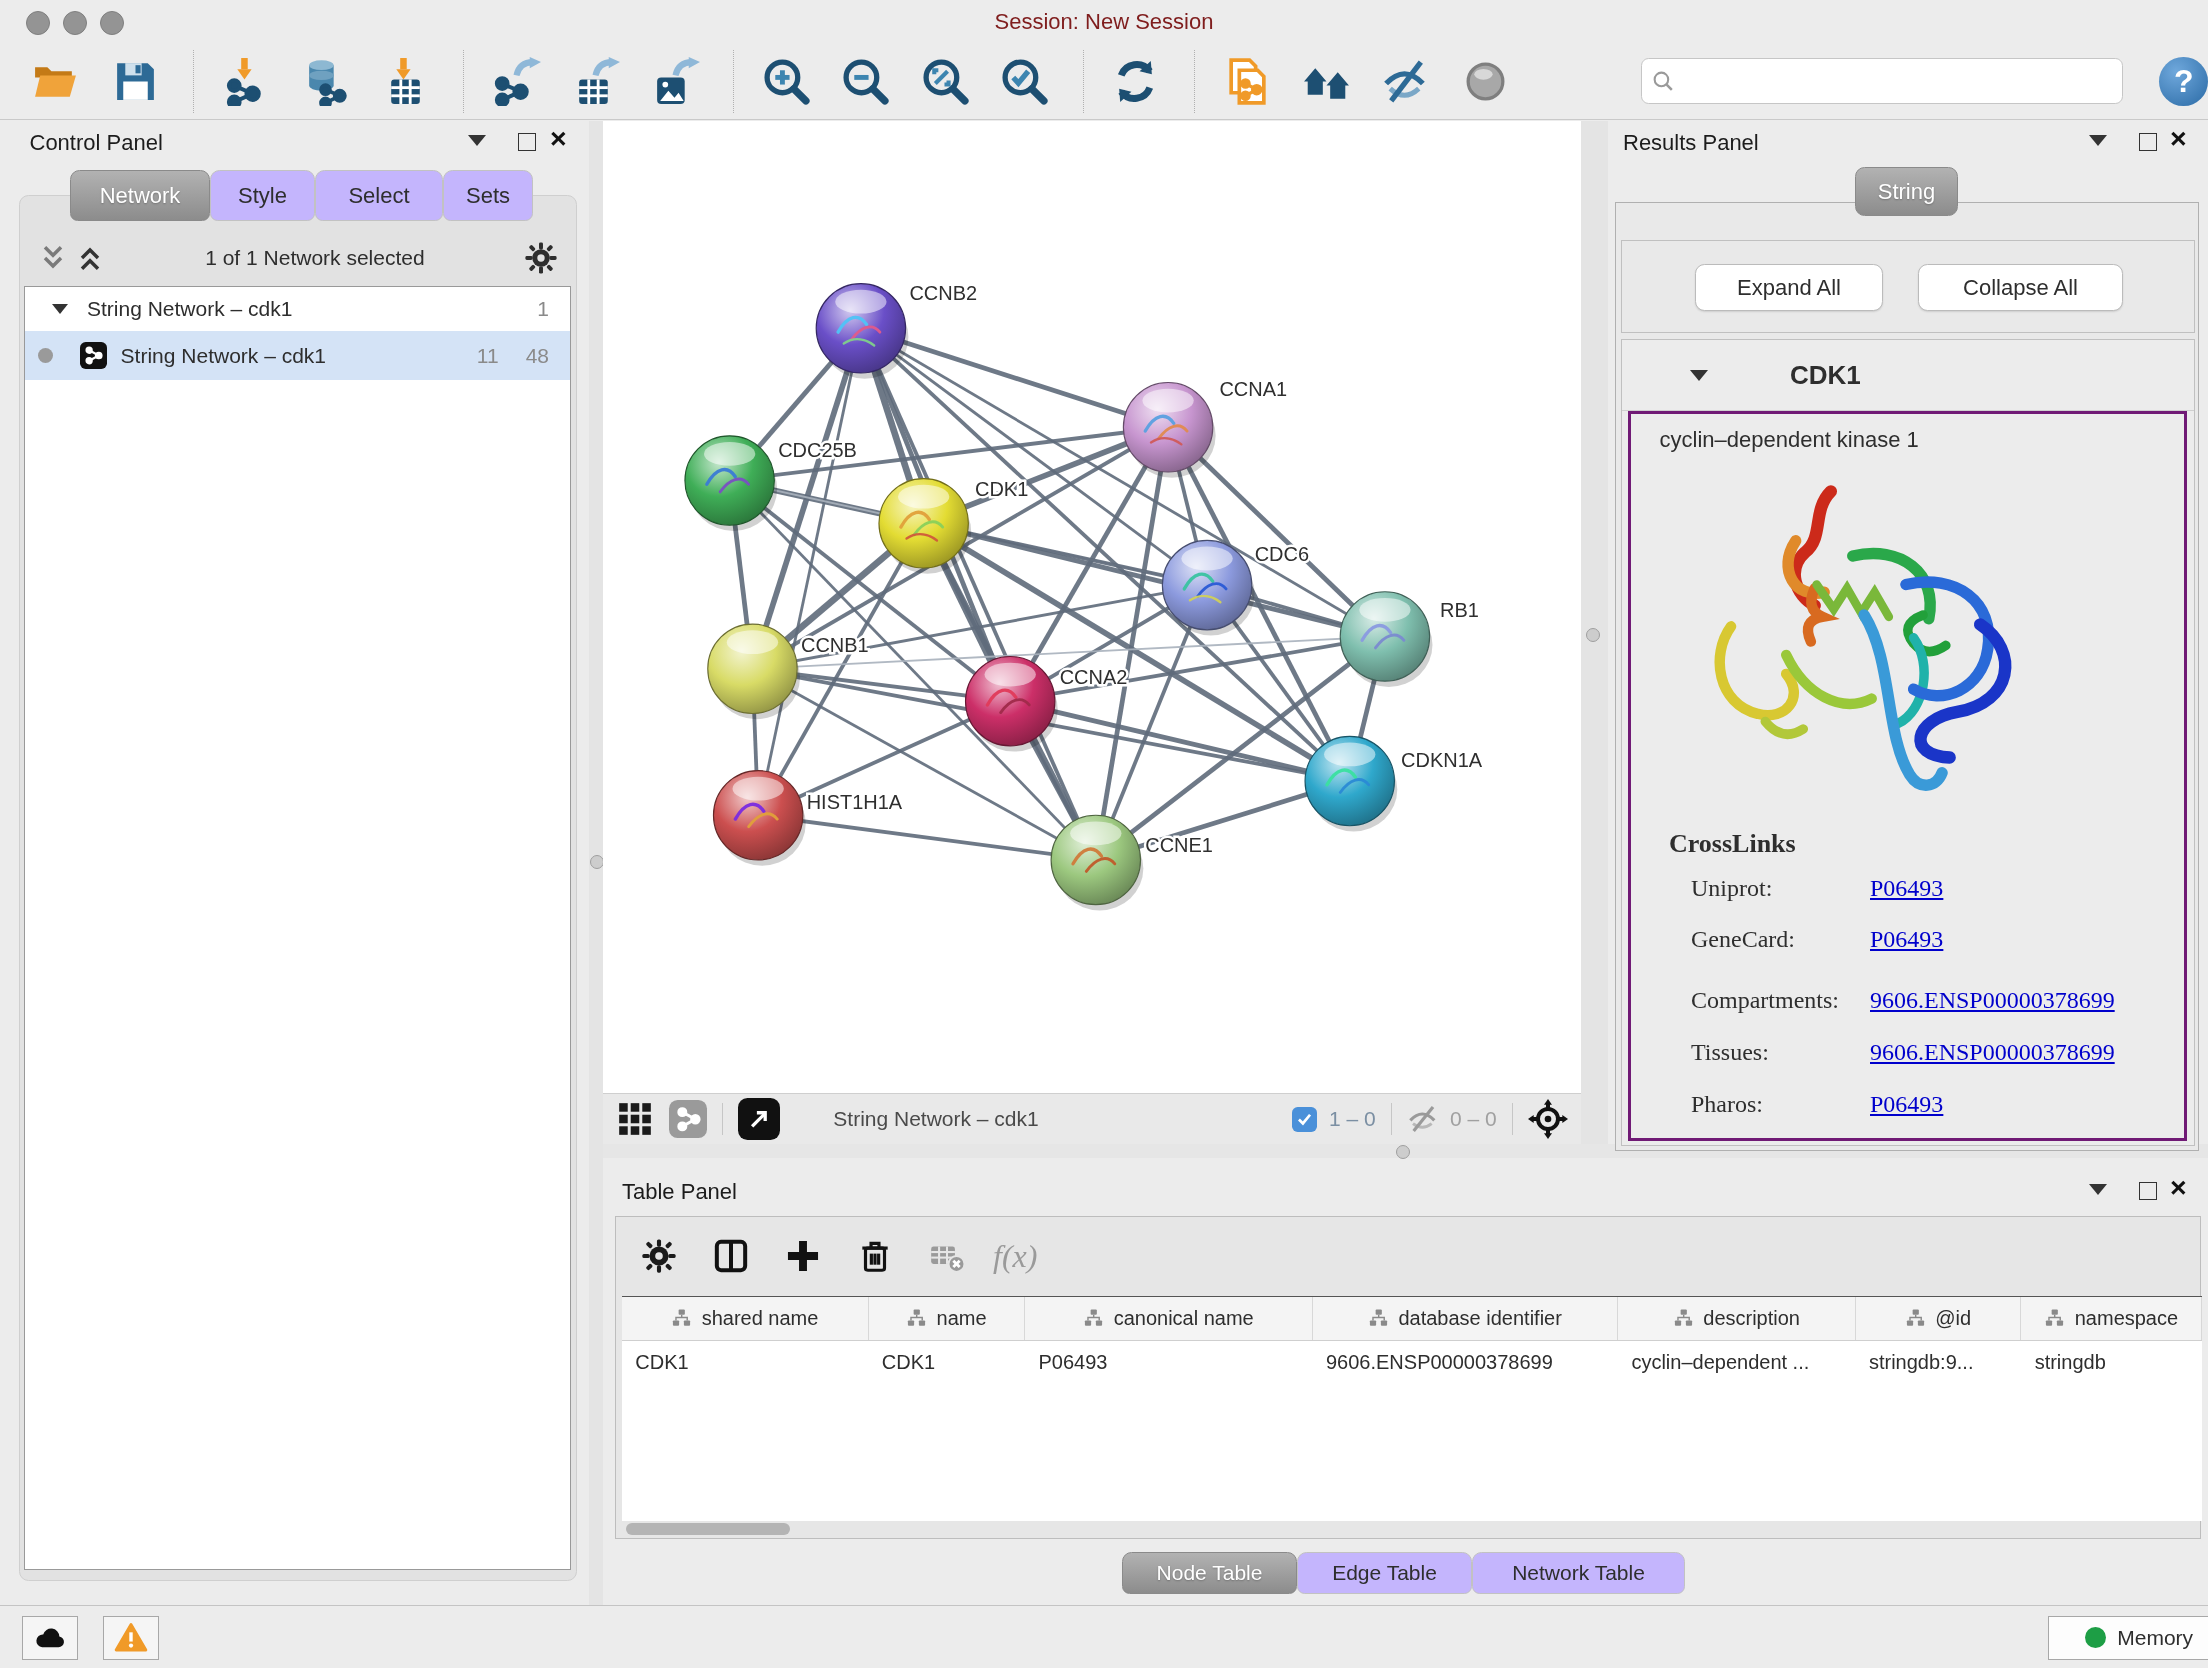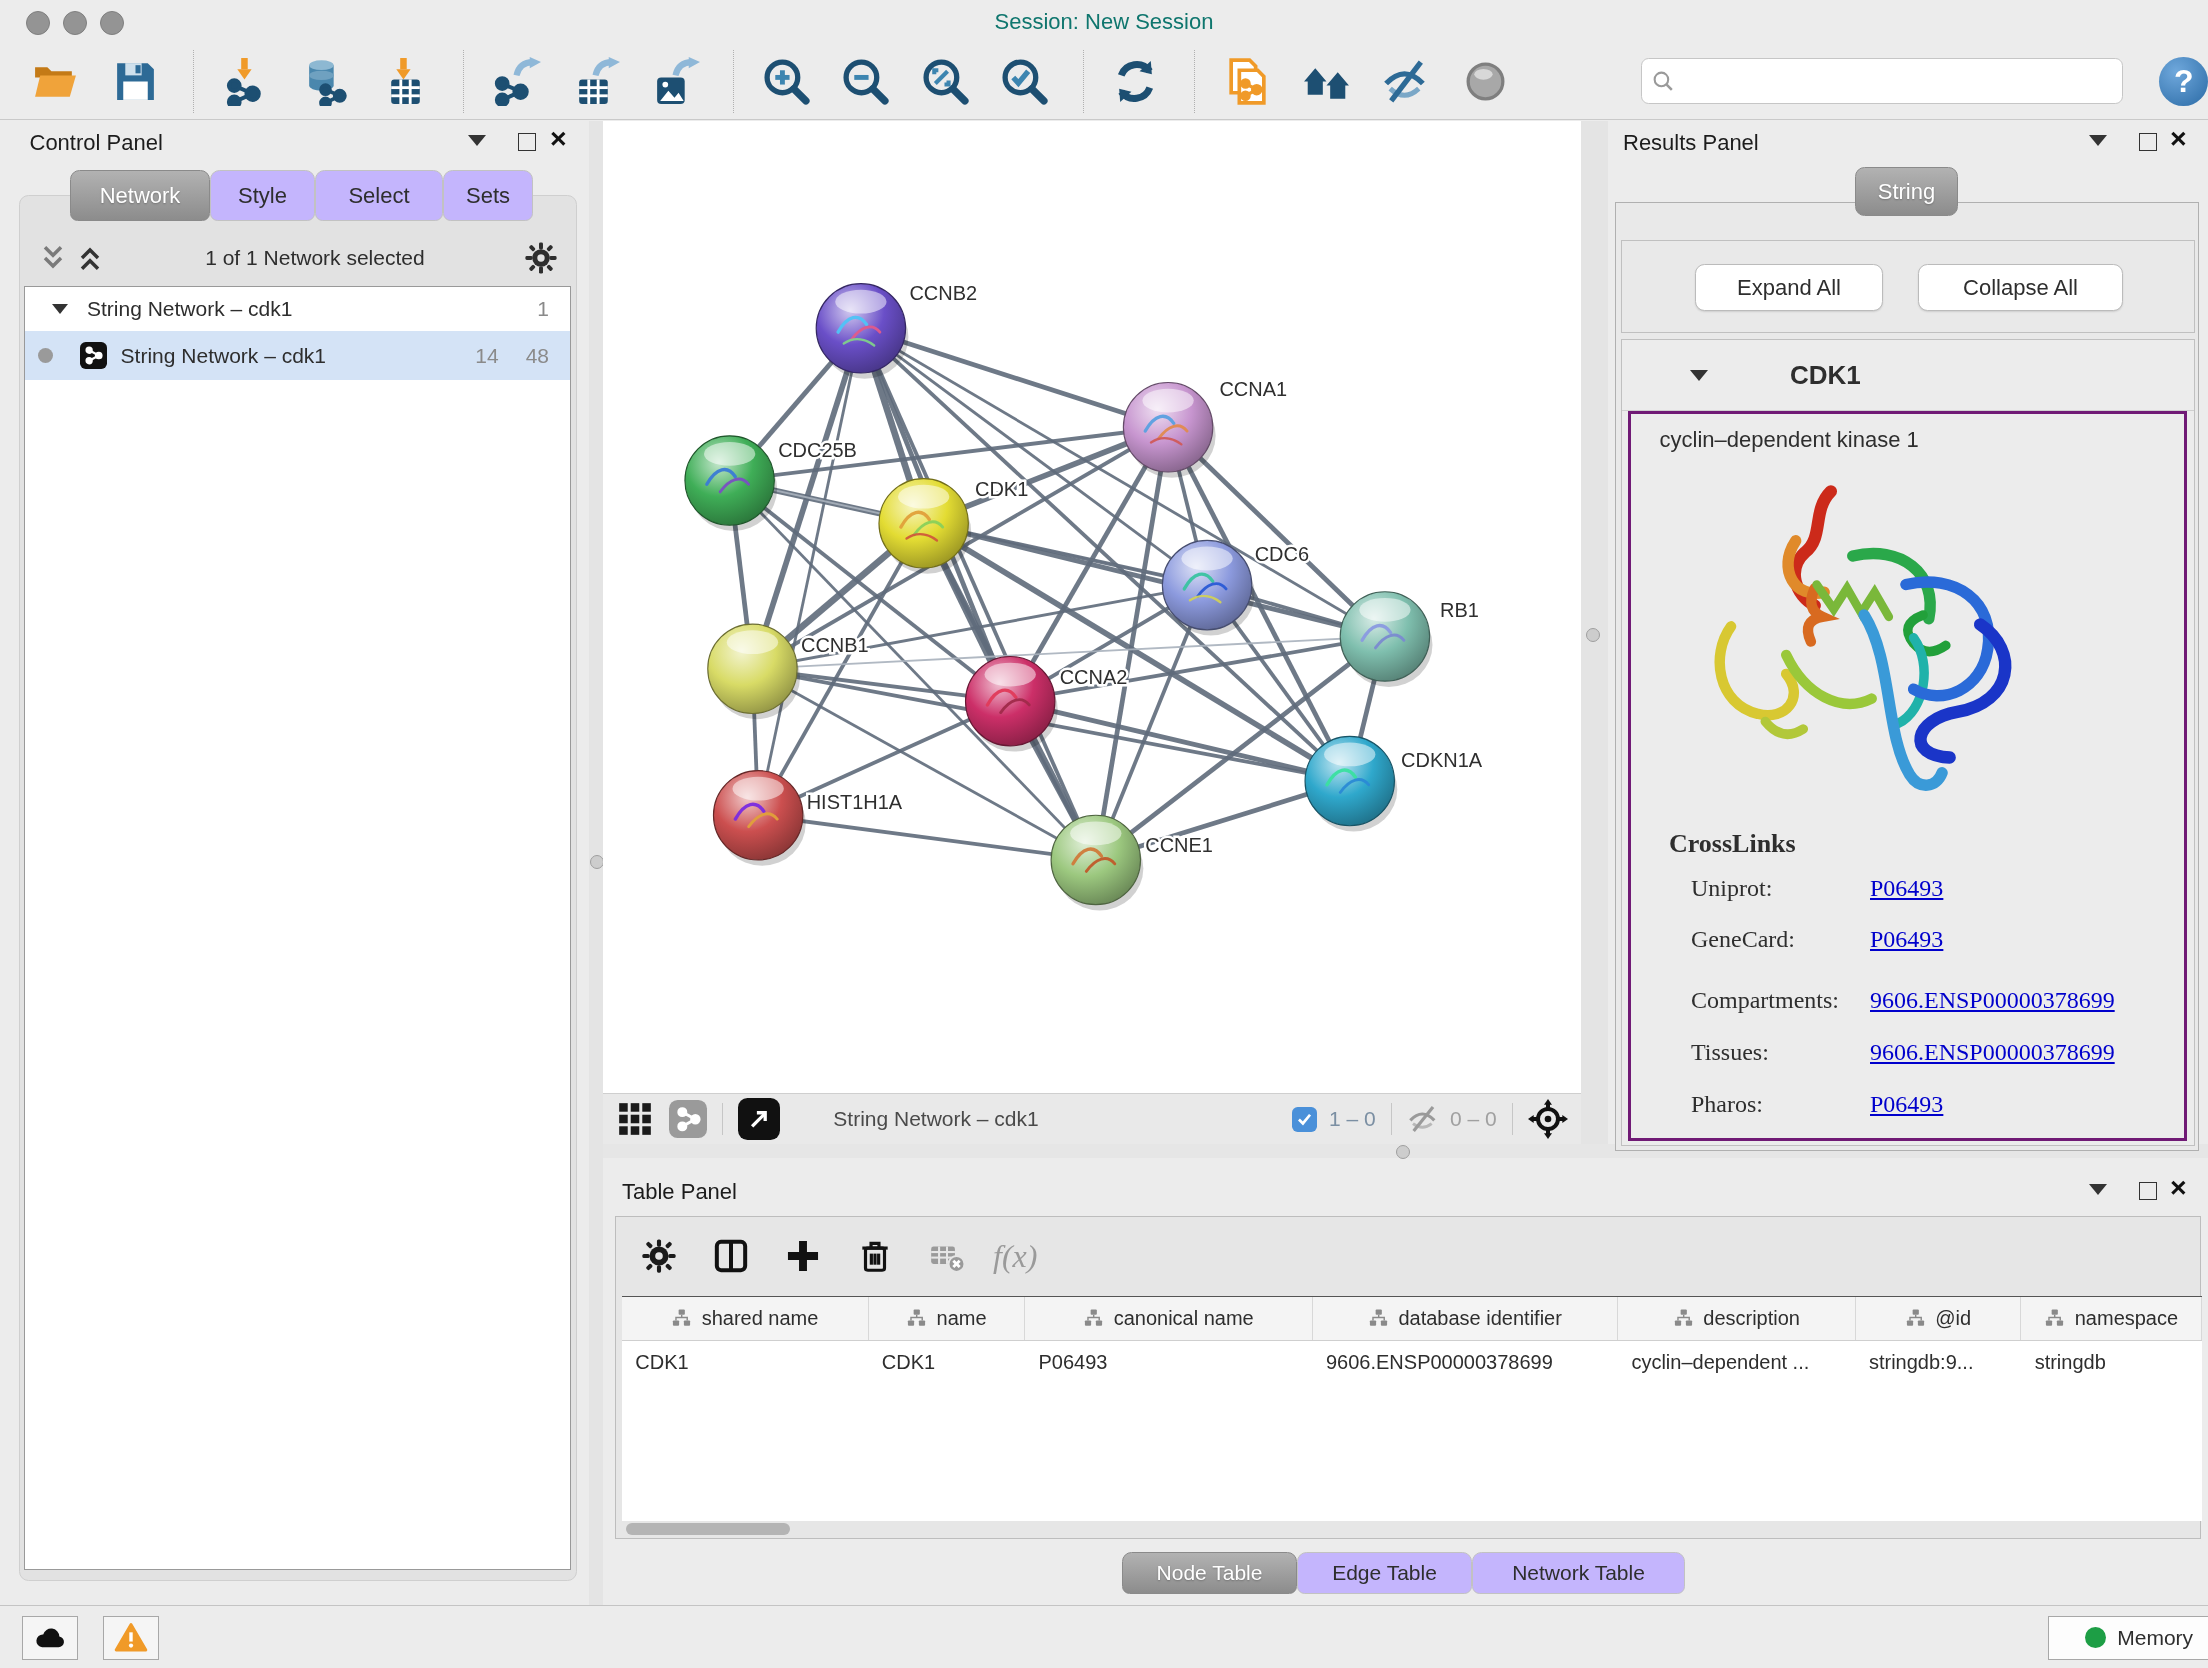--- a/index.html
+++ b/index.html
@@ -1,21 +1,21 @@
 <!DOCTYPE html>
 <html style="font-size:15px"><head>
 <meta charset="utf-8">
 <style>
   html,body{margin:0;padding:0;width:2208px;height:1668px;overflow:hidden;
     background:#ececec;font-family:"Liberation Sans",sans-serif;color:#2e2e2e;}
   .abs{position:absolute;}
   
   #titlebar{left:0;top:0;width:2208px;height:43px;background:#ececec;}
   .traffic{width:22px;height:22px;border-radius:50%;background:#949494;border:1px solid #7f7f7f;display:inline-block;}
-  #win-title{left:0;top:8.6px;width:2208px;text-align:center;font-size:22px;color:#0f766e;}
+  #win-title{left:0;top:8.6px;width:2208px;text-align:center;font-size:22px;color:#7f1d1d;}
   #toolbar{left:0;top:43px;width:2208px;height:77px;background:#ececec;border-bottom:1px solid #c9c9c9;
     display:flex;align-items:center;padding-left:28.5px;box-sizing:border-box;}
   .tbtn{width:55px;height:55px;margin-right:25px;display:flex;align-items:center;justify-content:center;}
   .tbtn svg{width:49px;height:49px;}
   .tsep{height:63px;border-left:1.9px dotted #b0b0b0;margin:0 25px 0 5.7px;}
   #search-wrap{margin-left:103px;width:476px;height:44px;background:#fff;border:1px solid #c6c6c6;border-radius:7.6px;
     display:flex;align-items:center;padding-left:9.5px;}
   #search-wrap input{border:none;outline:none;font-size:21px;width:409px;background:transparent;font-family:inherit;}
   #help-btn{margin-left:36px;width:49px;height:49px;border-radius:50%;
     background:radial-gradient(circle at 35% 30%,#6fa8dc,#2a6aa5);color:#fff;font-size:32px;font-weight:bold;
@@ -321,21 +321,21 @@
           <g stroke="#fff" stroke-width="2.4" fill="#fff">
       <line x1="7" y1="6" x2="18" y2="12"></line>
             <line x1="7" y1="18" x2="18" y2="12"></line>
       <circle cx="7" cy="6" r="3"></circle>
             <circle cx="7" cy="18" r="3"></circle>
             <circle cx="18" cy="12" r="3.2"></circle>
           </g>
         </svg>
       </span>
     <span>String Network – cdk1</span>
-    <span class="cnt" style="margin-left:auto;">14</span>
+    <span class="cnt" style="margin-left:auto;">11</span>
     <span class="cnt" style="margin-left:27px;margin-right:21px;">48</span>
   </div>
 </div>
 
 <div class="abs" style="left:589px;top:121px;width:14.3px;height:1485px;background:#e4e4e4;"></div>
 <span class="abs handle" style="left:590px;top:855px;"></span>
 
 <div class="abs" id="netview">
   <svg id="net-svg" width="978" height="972" viewBox="0 0 1028 1022">
       <defs>

